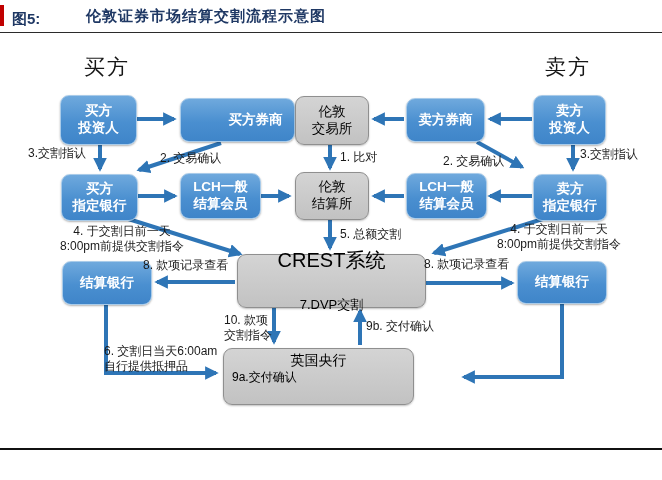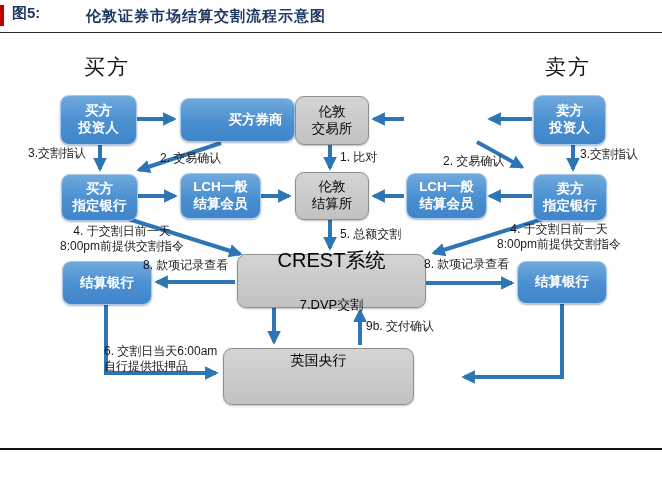--- a/index.html
+++ b/index.html
@@ -1,20 +1,20 @@
 <!DOCTYPE html>
 <html><head>
 <meta charset="utf-8">
 <style>
   html,body{margin:0;padding:0;background:#fff;}
   .page{position:relative;width:662px;height:480px;background:#fff;overflow:hidden;
         font-family:"Liberation Sans",sans-serif;}
   
   .title-accent{position:absolute;left:0;top:5px;width:4px;height:21px;background:#c00000;}
-  .fig-label{position:absolute;left:12px;top:4px;font-size:15px;font-weight:bold;color:#1f3864;}
+  .fig-label{position:absolute;left:12px;top:10px;font-size:15px;font-weight:bold;color:#1f3864;}
   .fig-title{position:absolute;left:52px;top:7px;font-size:15px;font-weight:bold;color:#1f3864;letter-spacing:1px;margin-left:34px;}
   .title-rule{position:absolute;left:0;top:32px;width:662px;height:1px;background:#2b2b2b;}
   
   .footer-rule{position:absolute;left:0;top:448px;width:662px;height:2px;background:#111;}
   .footer-text{position:absolute;left:8px;top:457px;font-size:14px;font-weight:bold;color:#1f3864;
                font-family:"Liberation Serif",serif;letter-spacing:1px;}
   
   .diagram{position:absolute;left:0;top:33px;width:662px;height:414px;}
   .diagram svg{position:absolute;left:0;top:0;}
   .group-label{position:absolute;font-size:21px;color:#161616;letter-spacing:2px;}
@@ -80,20 +80,21 @@
     </svg>
 
     <div class="group-label" style="left:84px;top:20px;">买方</div>
     <div class="group-label" style="left:545px;top:20px;">卖方</div>
 
     <div class="node node-blue" style="left:60px;top:62px;width:75px;height:48px;">买方
 投资人</div>
     <div class="node node-blue" style="left:180px;top:65px;width:77px;height:42px;padding-left:36px;">买方券商</div>
     <div class="node node-gray" style="left:295px;top:63px;width:72px;height:47px;">伦敦
 交易所</div>
+    <div class="node node-blue" style="left:406px;top:65px;width:77px;height:42px;">卖方券商</div>
     <div class="node node-blue" style="left:533px;top:62px;width:71px;height:48px;">卖方
 投资人</div>
 
     <div class="node node-blue" style="left:61px;top:141px;width:75px;height:45px;">买方
 指定银行</div>
     <div class="node node-blue" style="left:180px;top:140px;width:79px;height:44px;">LCH一般
 结算会员</div>
     <div class="node node-gray" style="left:295px;top:139px;width:72px;height:46px;">伦敦
 结算所</div>
     <div class="node node-blue" style="left:406px;top:140px;width:79px;height:44px;">LCH一般
@@ -104,34 +105,37 @@
     <div class="node node-gray crest" style="left:237px;top:221px;width:187px;height:52px;">
       <div class="crest-title">CREST系统</div>
       <div class="crest-sub">7.DVP交割</div>
     </div>
 
     <div class="node node-blue" style="left:62px;top:228px;width:88px;height:42px;">结算银行</div>
     <div class="node node-blue" style="left:517px;top:228px;width:88px;height:41px;">结算银行</div>
 
     <div class="node node-gray boe" style="left:223px;top:315px;width:191px;height:57px;">
       <div class="boe-title">英国央行</div>
+      <div class="boe-line">9a.交付确认</div>
     </div>
 
     <div class="edge-label" style="left:28px;top:113px;">3.交割指认</div>
     <div class="edge-label" style="left:160px;top:118px;">2. 交易确认</div>
     <div class="edge-label" style="left:340px;top:117px;">1. 比对</div>
     <div class="edge-label" style="left:443px;top:121px;">2. 交易确认</div>
     <div class="edge-label" style="left:580px;top:114px;">3.交割指认</div>
     <div class="edge-label ta-c" style="left:38px;top:191px;width:168px;">4. 于交割日前一天
 8:00pm前提供交割指令</div>
     <div class="edge-label" style="left:340px;top:194px;">5. 总额交割</div>
     <div class="edge-label ta-c" style="left:478px;top:189px;width:162px;">4. 于交割日前一天
 8:00pm前提供交割指令</div>
     <div class="edge-label" style="left:143px;top:225px;">8. 款项记录查看</div>
     <div class="edge-label" style="left:424px;top:224px;">8. 款项记录查看</div>
+    <div class="edge-label" style="left:224px;top:280px;">10. 款项
+交割指令</div>
     <div class="edge-label" style="left:366px;top:286px;">9b. 交付确认</div>
     <div class="edge-label" style="left:104px;top:311px;">6. 交割日当天6:00am
 自行提供抵押品</div>
   </div>
 
   <div class="footer-rule"></div>
 
 </div>
 
 </body></html>

